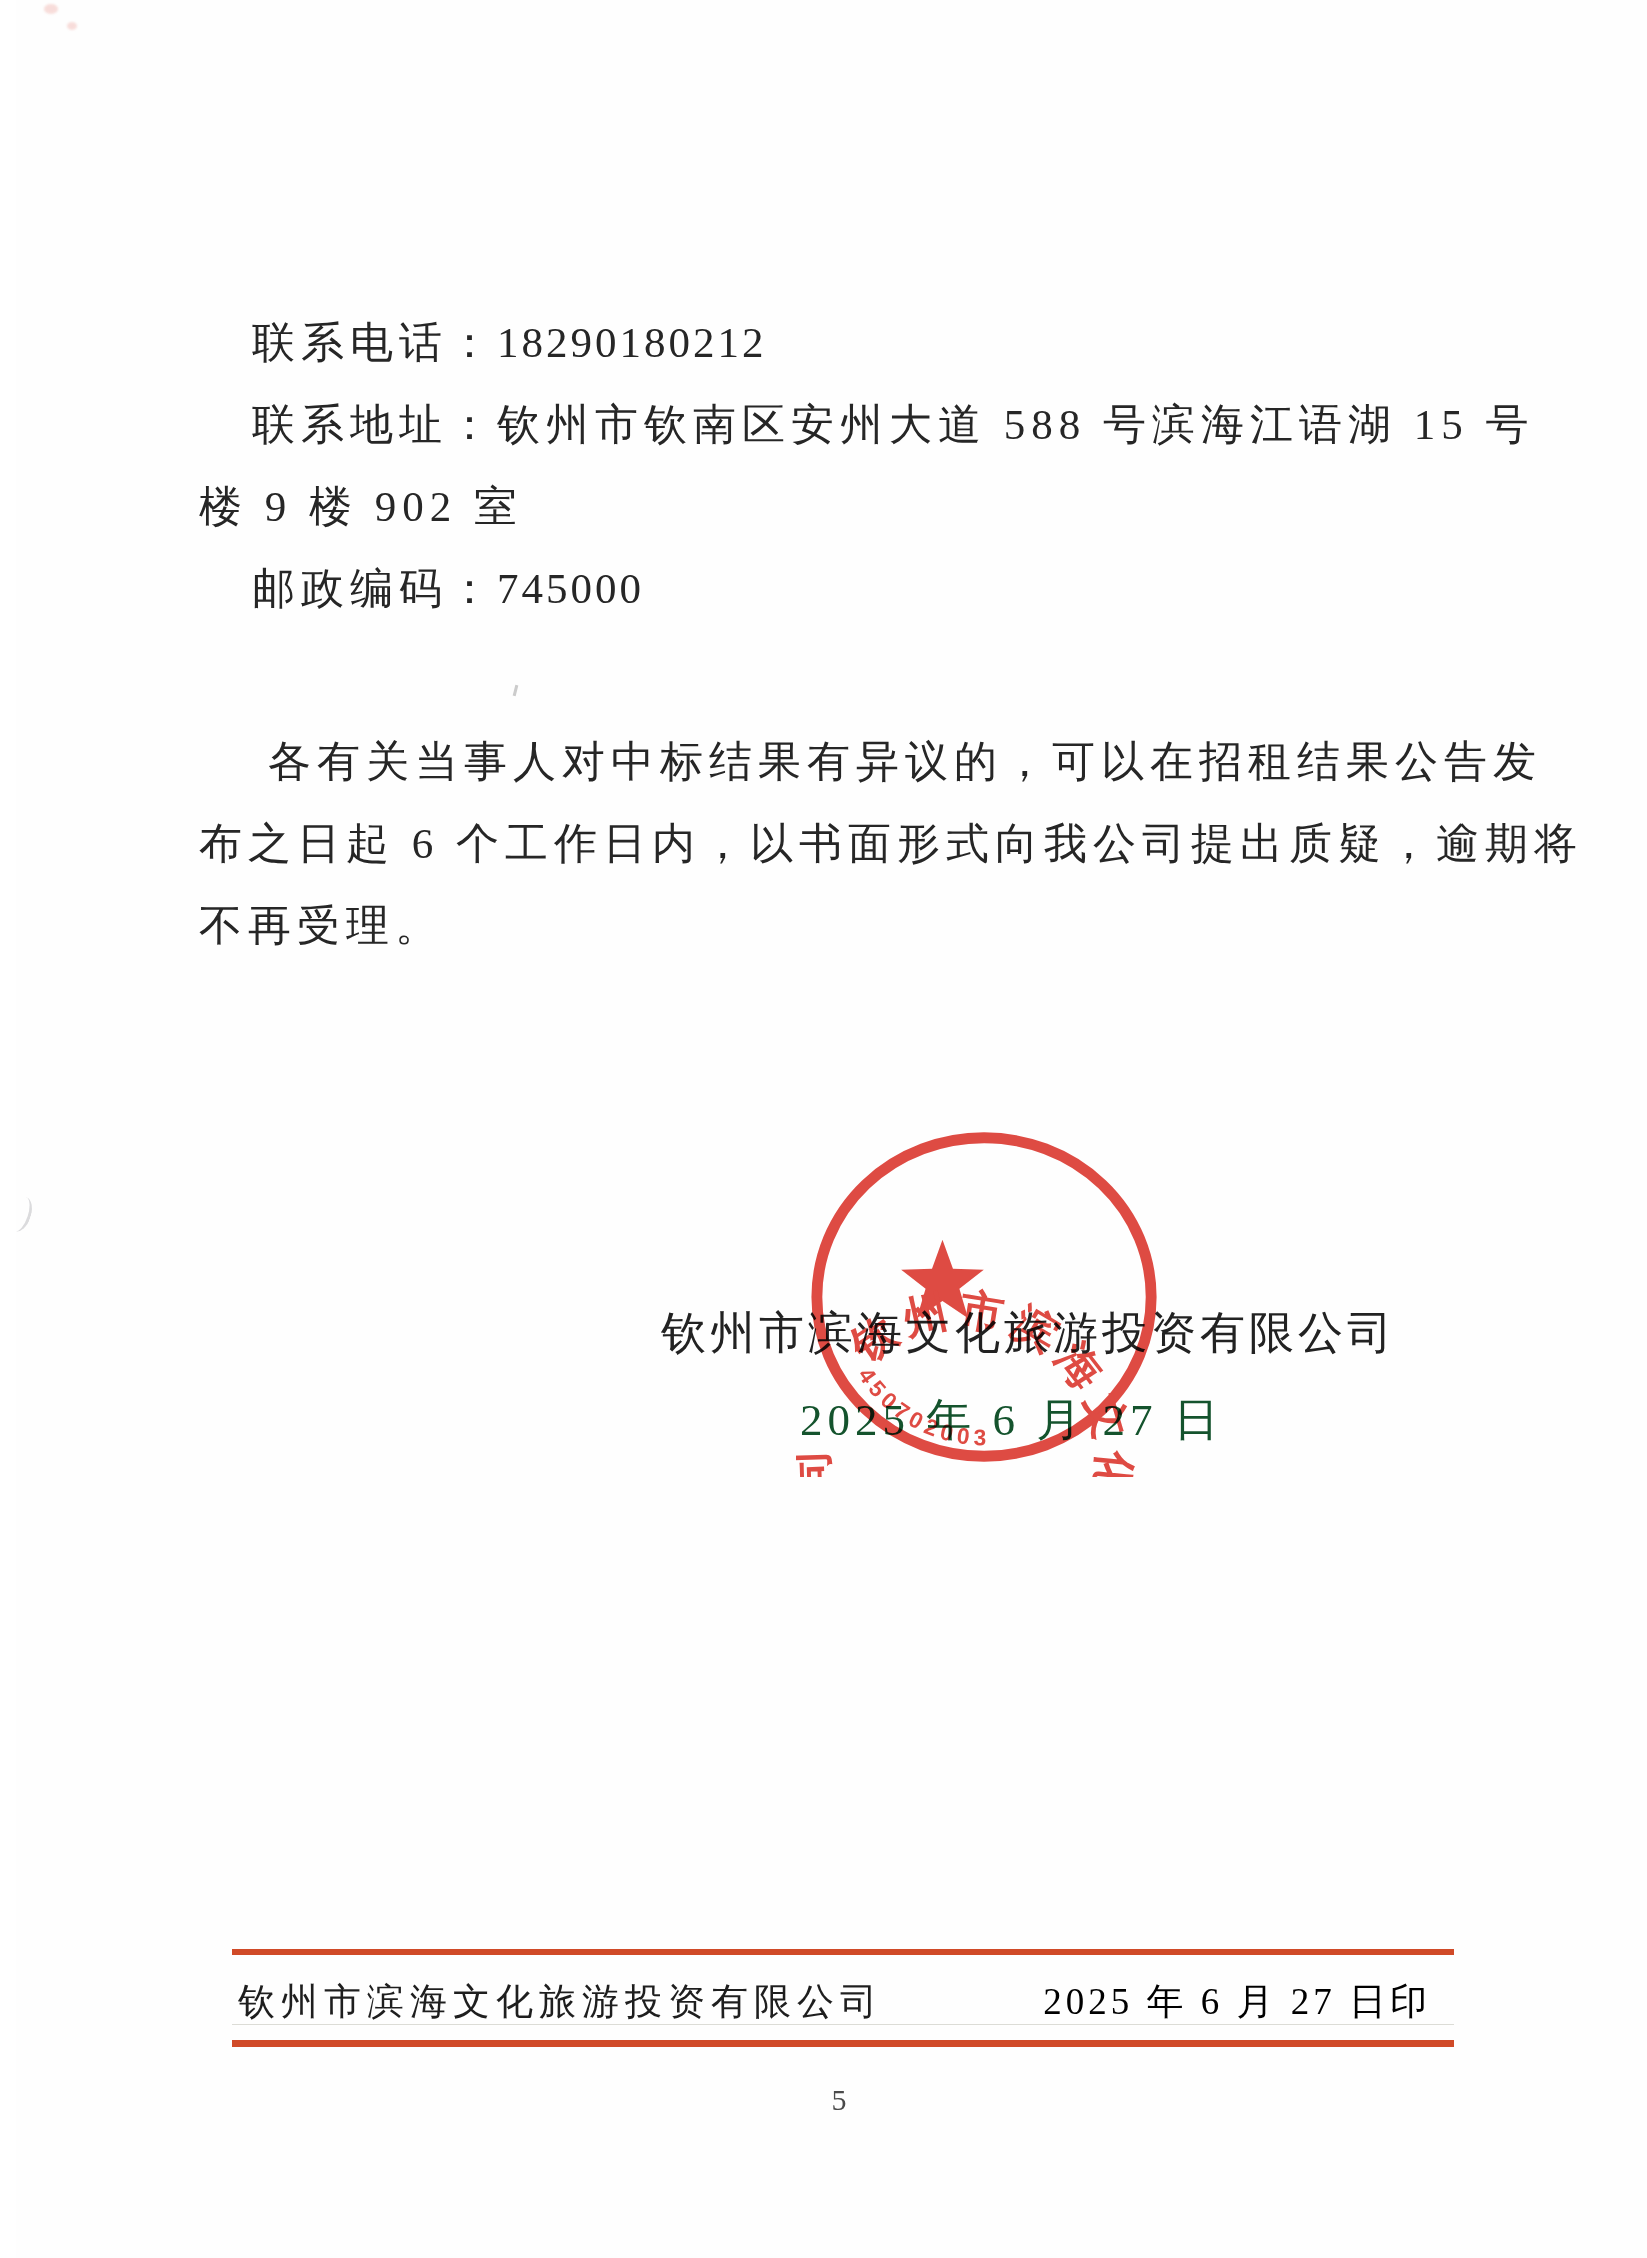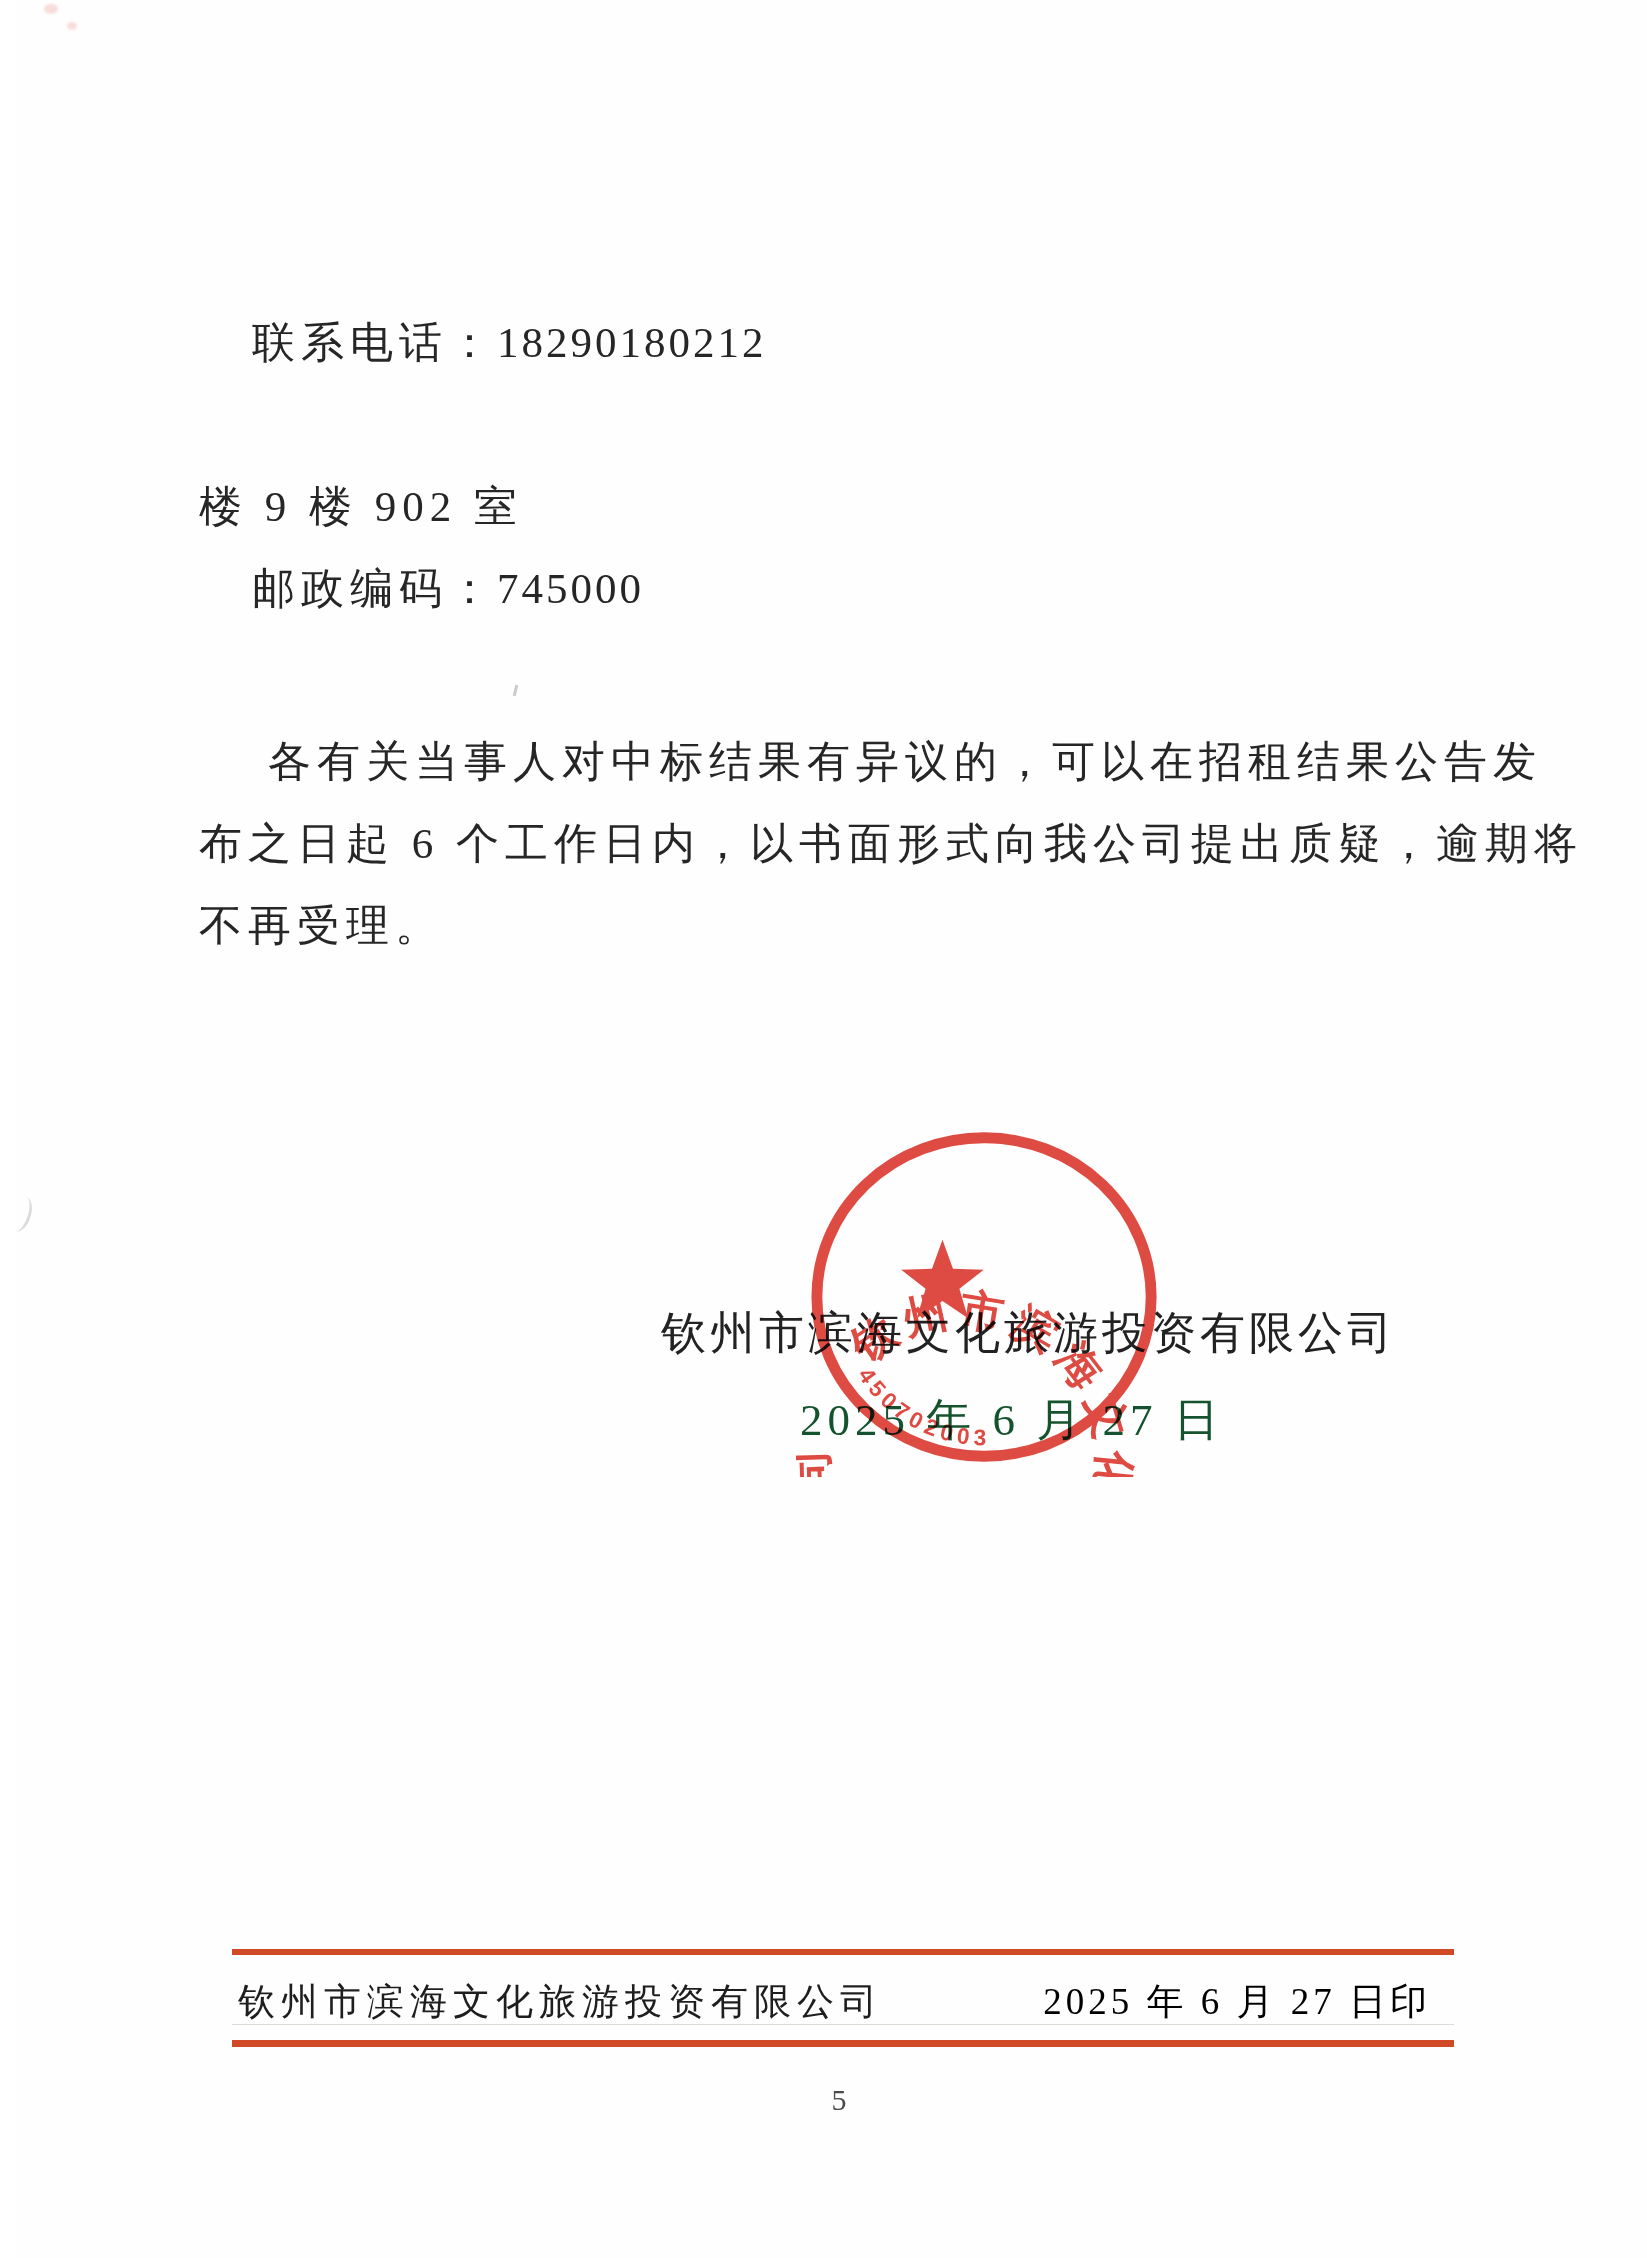--- a/index.html
+++ b/index.html
@@ -114,20 +114,23 @@
 <div class="page">
 
   <div class="artifact-dot a1"></div>
   <div class="artifact-dot a2"></div>
   <div class="artifact-edge"></div>
   <div class="artifact-tick"></div>
 
   <div class="textline phone-line">
     <span class="lbl">联系电话：</span><span class="val">18290180212</span>
   </div>
+  <div class="textline addr-line1">
+    <span class="lbl">联系地址：</span><span class="lbl">钦州市钦南区安州大道 588 号滨海江语湖 15 号</span>
+  </div>
   <div class="textline addr-line2">
     <span class="lbl">楼 9 楼 902 室</span>
   </div>
   <div class="textline postal-line">
     <span class="lbl">邮政编码：</span><span class="val">745000</span>
   </div>
 
   <div class="textline notice-l1">各有关当事人对中标结果有异议的，可以在招租结果公告发</div>
   <div class="textline notice-l2">布之日起 6 个工作日内，以书面形式向我公司提出质疑，逾期将</div>
   <div class="textline notice-l3">不再受理。</div>

